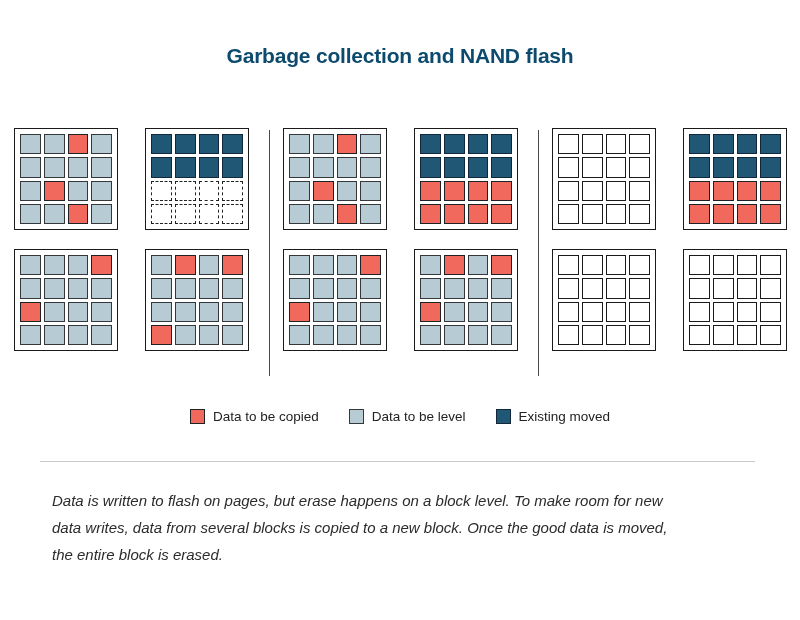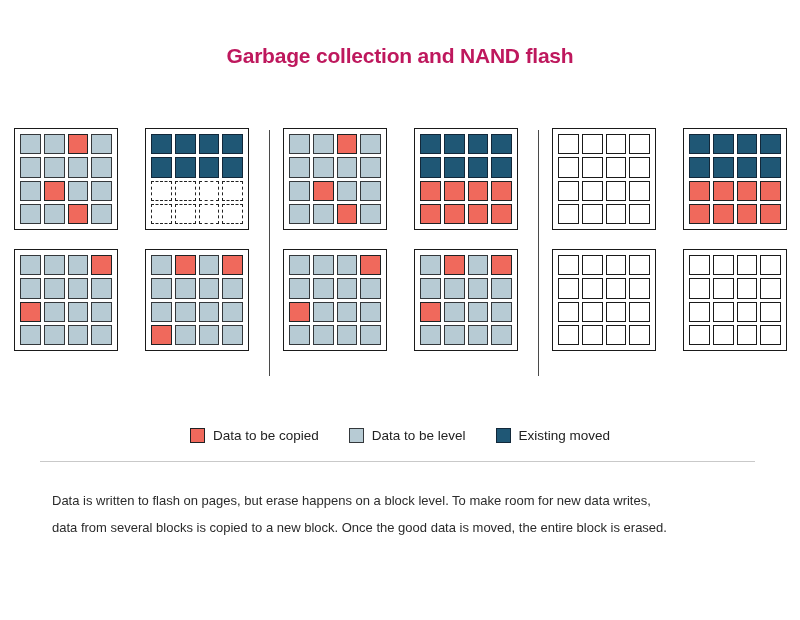--- a/index.html
+++ b/index.html
@@ -19,21 +19,21 @@
   
   .title {
     position: absolute;
     top: 44px;
     left: 0;
     width: 800px;
     text-align: center;
     font-size: 21px;
     font-weight: bold;
     letter-spacing: -0.2px;
-    color: #be185d;
+    color: #0c4a6e;
   }
 
   
   .diagram {
     position: absolute;
     top: 128px;
     left: 0;
     width: 800px;
     height: 252px;
   }
@@ -98,21 +98,21 @@
     border-color: #1a1a1a;
   }
   .cell.blank {
     background: #ffffff;
     border: 1.6px dashed #222222;
   }
 
   
   .legend {
     position: absolute;
-    top: 428px;
+    top: 409px;
     left: 0;
     width: 800px;
     display: flex;
     justify-content: center;
     align-items: center;
     gap: 30px;
   }
   .legend-item {
     display: flex;
     align-items: center;
@@ -139,23 +139,24 @@
     left: 40px;
     width: 715px;
     height: 1px;
     background: #c9c9c9;
   }
   .caption {
     position: absolute;
     top: 487px;
     left: 52px;
     width: 625px;
-    font-size: 13px;
+    font-size: 15px;
     line-height: 27px;
     color: #2b2b2b;
+    font-style: italic;
   }
 </style>
 </head>
 <body>
 
 <div class="title">Garbage collection and NAND flash</div>
 
 <div class="diagram">
   <div class="divider d0"></div>
   <div class="divider d1"></div>

